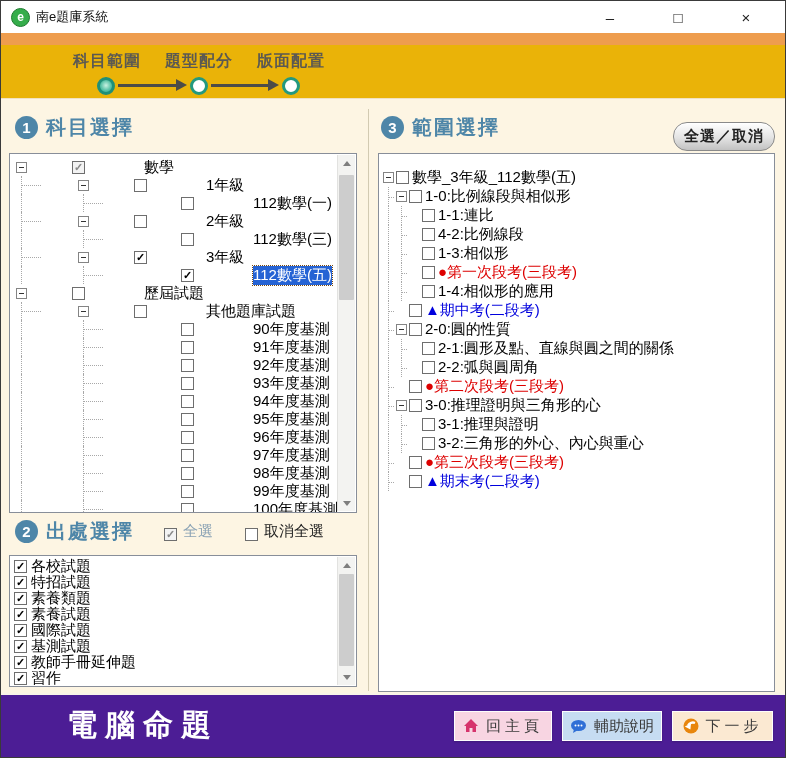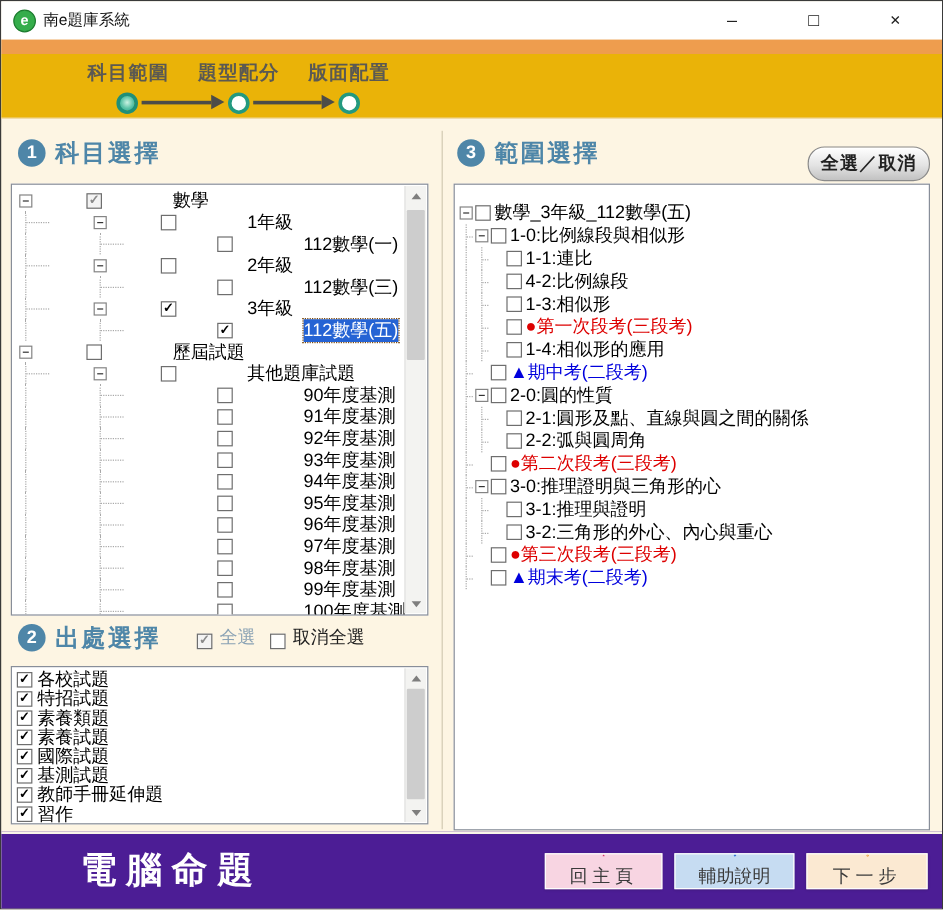--- a/index.html
+++ b/index.html
@@ -77,21 +77,21 @@
   .hchk .lab.dark{color:#222;}
 
   
   .pillbtn{position:absolute;left:672px;top:121px;width:100px;height:27px;border:1px solid #8a8a8a;border-radius:14px;background:linear-gradient(#ffffff,#e3e3e3 55%,#c2c2c2);box-shadow:inset 0 1px 0 #fff;font-size:15px;font-weight:bold;color:#222;display:flex;align-items:center;justify-content:center;letter-spacing:1px;cursor:default;}
 
   .divider{position:absolute;left:367px;top:108px;width:1px;height:582px;background:#d2cab2;}
 
   
   .footer{position:absolute;left:0;top:692px;width:100%;height:66px;background:#4c1d95;border-top:2px solid #f9f4e8;box-sizing:border-box;}
   .footer-title{position:absolute;left:66px;top:10px;font-size:30px;font-weight:bold;color:#fff;letter-spacing:8px;}
-  .fbtn{position:absolute;top:16px;height:30px;box-sizing:border-box;border:1px solid #fdfdfd;box-shadow:0 1px 2px rgba(0,0,0,.18);display:flex;align-items:center;justify-content:center;gap:7px;font-size:15px;color:#3a3a3a;cursor:default;flex-direction:column;}
+  .fbtn{position:absolute;top:16px;height:30px;box-sizing:border-box;border:1px solid #fdfdfd;box-shadow:0 1px 2px rgba(0,0,0,.18);display:flex;align-items:center;justify-content:center;gap:7px;font-size:15px;color:#3a3a3a;cursor:default;}
   .fbtn .sp{letter-spacing:4px;}
   #btn-home{left:453px;width:98px;background:#f8d5e2;}
   #btn-help{left:561px;width:100px;background:#c6dcf2;}
   #btn-next{left:671px;width:101px;background:#fbe9d2;}
 </style>
 </head>
 <body>
 
 <div class="window">
 
@@ -269,21 +269,21 @@
     </div>
   </div>
 
   <div class="sec-h" style="left:14px;top:517px;">
     <div class="numcirc">2</div>
     <div class="sec-title">出處選擇</div>
     <div class="hchk">
       <span class="cb mixed"></span>
       <span class="lab dim">全選</span>
     </div>
-    <div class="hchk" style="margin-left:4px;">
+    <div class="hchk" style="margin-left:24px;">
       <span class="cb"></span>
       <span class="lab dark">取消全選</span>
     </div>
   </div>
 
   <div class="box" id="list1">
     <div>
         <div class="lrow">
           <span class="cb checked"></span>
           <span class="lbl">各校試題</span>

